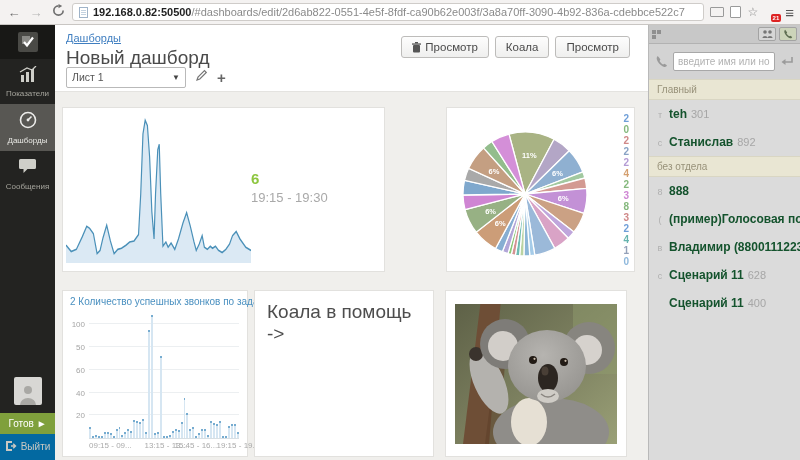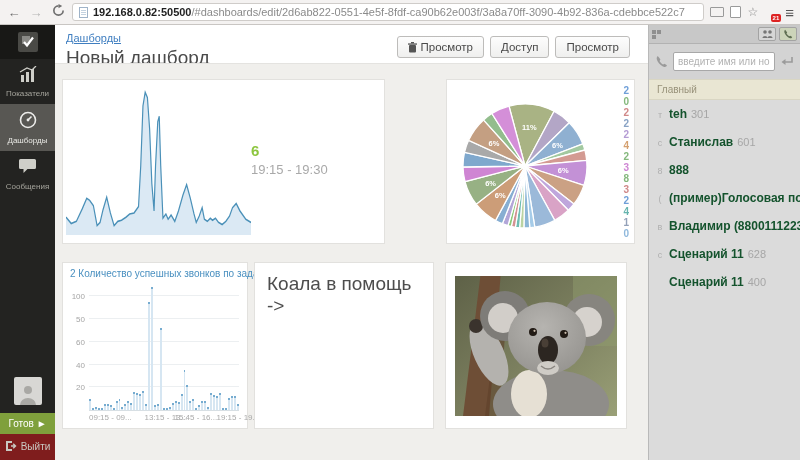--- a/index.html
+++ b/index.html
@@ -36,21 +36,21 @@
   .logo { height:34px; background:#181816; display:flex; align-items:center; justify-content:center; }
   .logobox { width:20px; height:20px; background:#4a4a46; border-radius:2px; display:flex; align-items:center; justify-content:center; }
   .navitem { padding:7px 14px 6px; display:flex; flex-direction:column; align-items:center; gap:3px; cursor:pointer; }
   .navitem .lbl { font-size:8px; color:#a5a49c; }
   .navitem.active { background:#585753; }
   .navitem.active .lbl { color:#e8e8e4; }
   .lsb .spacer { flex:1; }
   .avatarbox { width:28px; height:28px; background:#d8d7d4; border-radius:2px; margin:0 auto 8px;
     display:flex; align-items:flex-end; justify-content:center; }
   .readybtn { background:#7fa03c; color:#fff; font-size:10px; text-align:center; padding:5px 0; cursor:pointer; }
-  .logout { background:#7f1d1d; color:#c9c8c2; font-size:10px; display:flex; align-items:center;
+  .logout { background:#0369a1; color:#c9c8c2; font-size:10px; display:flex; align-items:center;
     justify-content:center; gap:4px; padding:6px 4px 8px; cursor:pointer; }
 
   
   .main { flex:1; display:flex; flex-direction:column; min-width:0; background:#fff; }
   .m-head { position:relative; height:38px; flex:0 0 38px; padding:3px 0 0 11px; }
   .crumb { font-size:11px; color:#3f7ec0; text-decoration:underline; cursor:pointer; display:inline-block; }
   .ptitle { font-size:19px; color:#4a4a4a; margin-top:1px; }
   .hbtns { position:absolute; right:18px; top:11px; display:flex; gap:6px; }
   .btn { font-size:11.5px; color:#4a4a4a; background:linear-gradient(#fdfdfd,#efefee);
     border:1px solid #bdbcba; border-radius:3px; padding:4px 10px; display:flex; align-items:center; gap:4px; cursor:pointer; }
@@ -202,25 +202,37 @@
         <div class="ptitle">Новый дашборд</div>
         <div class="hbtns">
           <button class="btn">
             <svg width="9" height="11" viewBox="0 0 9 11">
                 <rect x="1" y="3" width="7" height="7.5" rx="1" fill="#555"></rect>
                 <rect x="0" y="1.4" width="9" height="1.3" fill="#555"></rect>
                 <rect x="3" y="0" width="3" height="1.4" fill="#555"></rect>
               </svg>
             <span>Просмотр</span>
           </button>
-          <button class="btn">Доступ</button>
+          <button class="btn">Коала</button>
           <button class="btn">Просмотр</button>
         </div>
       </div>
 
+      <div class="m-tabs">
+        <div class="fakesel">
+          <span>Лист 1</span>
+          <span class="caret">▼</span>
+        </div>
+        <span>
+          <svg width="13" height="13" viewBox="0 0 13 13">
+              <path d="M2 11 L3 8.2 L9.5 1.7 L11.3 3.5 L4.8 10 Z" fill="none" stroke="#777" stroke-width="1.2"></path>
+            </svg>
+        </span>
+        <span class="plusbtn">+</span>
+      </div>
 
       <div class="content">
 
         <div class="card w-line" style="left:7px; top:15px; width:323px; height:165px;">
           <svg id="lineSvg" width="185" height="148" viewBox="0 0 250 141" preserveAspectRatio="none">
               <polygon points="0,124 7,130 14,128 22,116 28,106 32,108 37,113 42,132 46,129 50,117 55,105 60,120 65,132 70,128 75,127 81,124 86,121 92,120 98,114 101,75 104,18 107,5 110,10 113,40 116,92 119,118 121,75 124,33 126,28 128,75 131,125 135,121 138,126 142,122 147,128 152,118 158,103 163,93 168,106 173,121 176,129 180,123 184,115 187,126 191,128 195,125 198,127 202,125 206,129 211,131 216,128 221,123 225,115 230,111 235,118 243,126 250,129 250,141 0,141" fill="#dbe9f4"></polygon>
               <polyline points="0,124 7,130 14,128 22,116 28,106 32,108 37,113 42,132 46,129 50,117 55,105 60,120 65,132 70,128 75,127 81,124 86,121 92,120 98,114 101,75 104,18 107,5 110,10 113,40 116,92 119,118 121,75 124,33 126,28 128,75 131,125 135,121 138,126 142,122 147,128 152,118 158,103 163,93 168,106 173,121 176,129 180,123 184,115 187,126 191,128 195,125 198,127 202,125 206,129 211,131 216,128 221,123 225,115 230,111 235,118 243,126 250,129" fill="none" stroke="#4a90b8" stroke-width="1.6"></polyline>
             </svg>
           <div class="info">
             <div class="val" id="lineVal" style="color: rgb(141, 198, 63);">6</div>
@@ -433,22 +445,23 @@
       <div id="contactGroups">
           <div class="grp-head">Главный</div>
           <div class="c-row">
             <span class="c-pre">т</span>
             <span class="c-name">teh</span>
             <span class="c-num">301</span>
           </div>
           <div class="c-row">
             <span class="c-pre">с</span>
             <span class="c-name">Станислав</span>
-            <span class="c-num">601</span>
-          </div>
+            <span class="c-num">892</span>
+          </div>
+          <div class="grp-head">без отдела</div>
           <div class="c-row">
             <span class="c-pre">8</span>
             <span class="c-name">888</span>
             <span class="c-num"></span>
           </div>
           <div class="c-row">
             <span class="c-pre">(</span>
             <span class="c-name">(пример)Голосовая почта</span>
           </div>
           <div class="c-row">

